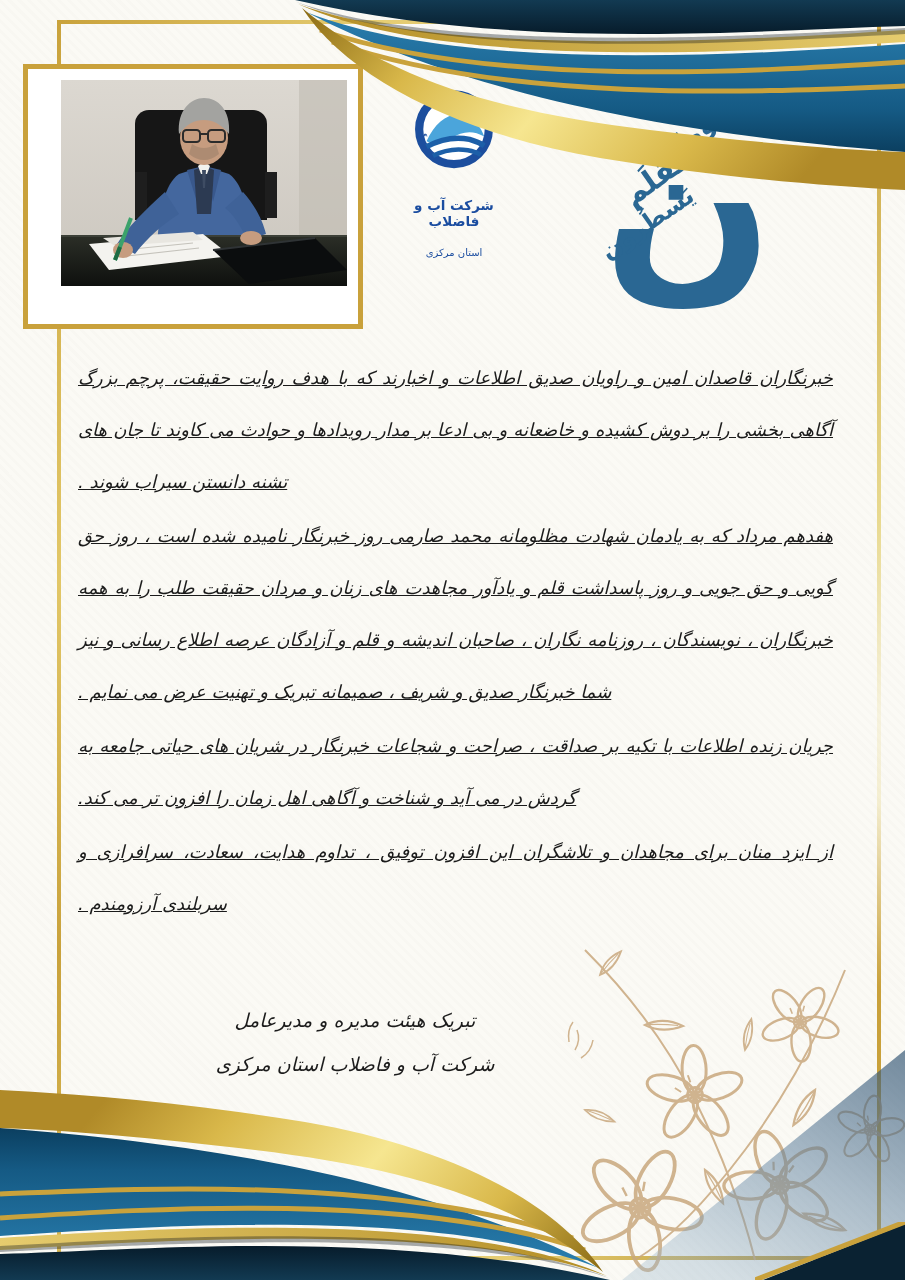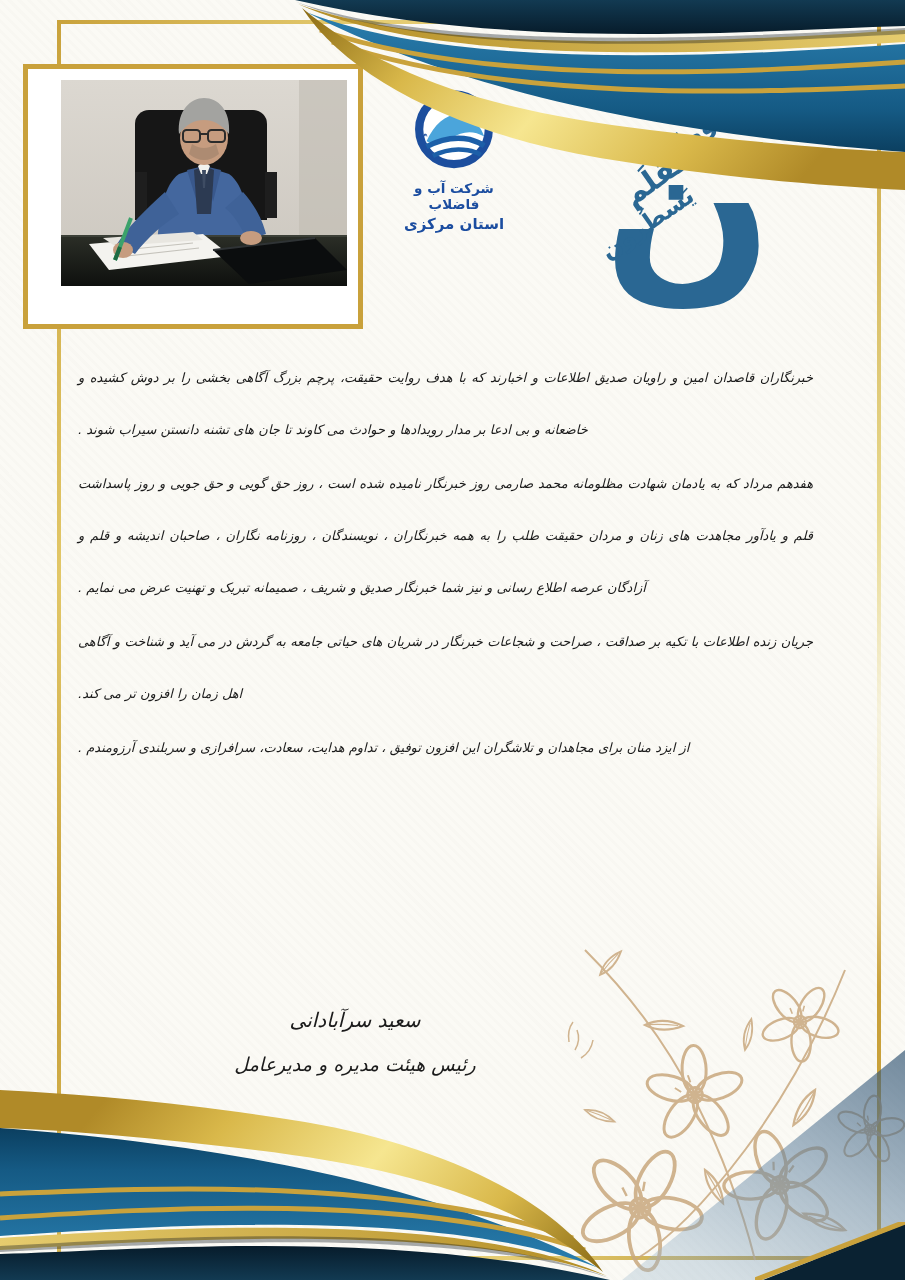--- a/index.html
+++ b/index.html
@@ -22,29 +22,29 @@
   .corner.bl{bottom:0;left:0;transform:rotate(180deg);}
   
   .photo-frame{
     position:absolute;left:23px;top:64px;width:308px;height:233px;z-index:3;
     border:5px solid #C9A13B;background:#fff;padding:11px;
   }
   .photo-frame svg{display:block;width:286px;height:206px;}
   
   .logo{position:absolute;left:388px;top:86px;width:132px;z-index:3;text-align:center;direction:rtl;}
   .logo svg{display:block;margin:0 auto;}
-  .logo-line1{font-size:13.5px;font-weight:bold;color:#1B4DA0;margin-top:2px;}
-  .logo-line2{font-size:15px;font-weight:bold;color:#1B4DA0;margin-top:3px;}
+  .logo-line1{font-size:13.5px;font-weight:bold;color:#1B4DA0;margin-top:19px;}
+  .logo-line2{font-size:10px;font-weight:normal;color:#1B4DA0;margin-top:18px;}
   
   .calligraphy{position:absolute;left:548px;top:78px;width:280px;height:256px;z-index:3;}
   
   .letter-body{
-    position:absolute;left:78px;right:92px;top:352px;z-index:3;
-    color:#1b1b1b;font-size:13px;font-style:italic;line-height:52px;
-    text-align:justify;direction:rtl;
+    position:absolute;left:78px;right:72px;top:352px;z-index:3;
+    color:#1b1b1b;font-size:18px;font-style:italic;line-height:52px;
+    text-align:justify;direction:rtl;text-decoration:underline;
   }
   .letter-body p{margin:0 0 2px 0;text-align:justify;text-align-last:left;}
   
   .signature{
     position:absolute;left:140px;top:998px;width:430px;z-index:3;text-align:center;
     color:#1b1b1b;font-style:italic;direction:rtl;
   }
   .sig-name{font-size:20px;line-height:44px;}
   .sig-title{font-size:19px;line-height:44px;}
   .sig-company{font-size:19px;line-height:44px;}
@@ -216,17 +216,17 @@
   </svg>
 
   <div class="letter-body">
     <p>خبرنگاران قاصدان امین و راویان صدیق اطلاعات و اخبارند که با هدف روایت حقیقت، پرچم بزرگ آگاهی بخشی را بر دوش کشیده و خاضعانه و بی ادعا بر مدار رویدادها و حوادث می کاوند تا جان های تشنه دانستن سیراب شوند .</p>
     <p>هفدهم مرداد که به یادمان شهادت مظلومانه محمد صارمی روز خبرنگار نامیده شده است ، روز حق گویی و حق جویی و روز پاسداشت قلم و یادآور مجاهدت های زنان و مردان حقیقت طلب را به همه خبرنگاران ، نویسندگان ، روزنامه نگاران ، صاحبان اندیشه و قلم و آزادگان عرصه اطلاع رسانی و نیز شما خبرنگار صدیق و شریف ، صمیمانه تبریک و تهنیت عرض می نمایم .</p>
     <p>جریان زنده اطلاعات با تکیه بر صداقت ، صراحت و شجاعات خبرنگار در شریان های حیاتی جامعه به گردش در می آید و شناخت و آگاهی اهل زمان را افزون تر می کند.</p>
     <p>از ایزد منان برای مجاهدان و تلاشگران این افزون توفیق ، تداوم هدایت، سعادت، سرافرازی و سربلندی آرزومندم .</p>
   </div>
 
   <div class="signature">
-    <div class="sig-name">سعید سرآبادانی</div>
-    <div class="sig-title">رئیس هیئت مدیره و مدیرعامل</div>
+    <div class="sig-title">تبریک هیئت مدیره و مدیرعامل</div>
+    <div class="sig-company">شرکت آب و فاضلاب استان مرکزی</div>
   </div>
 
 </div>
 
 </body></html>

